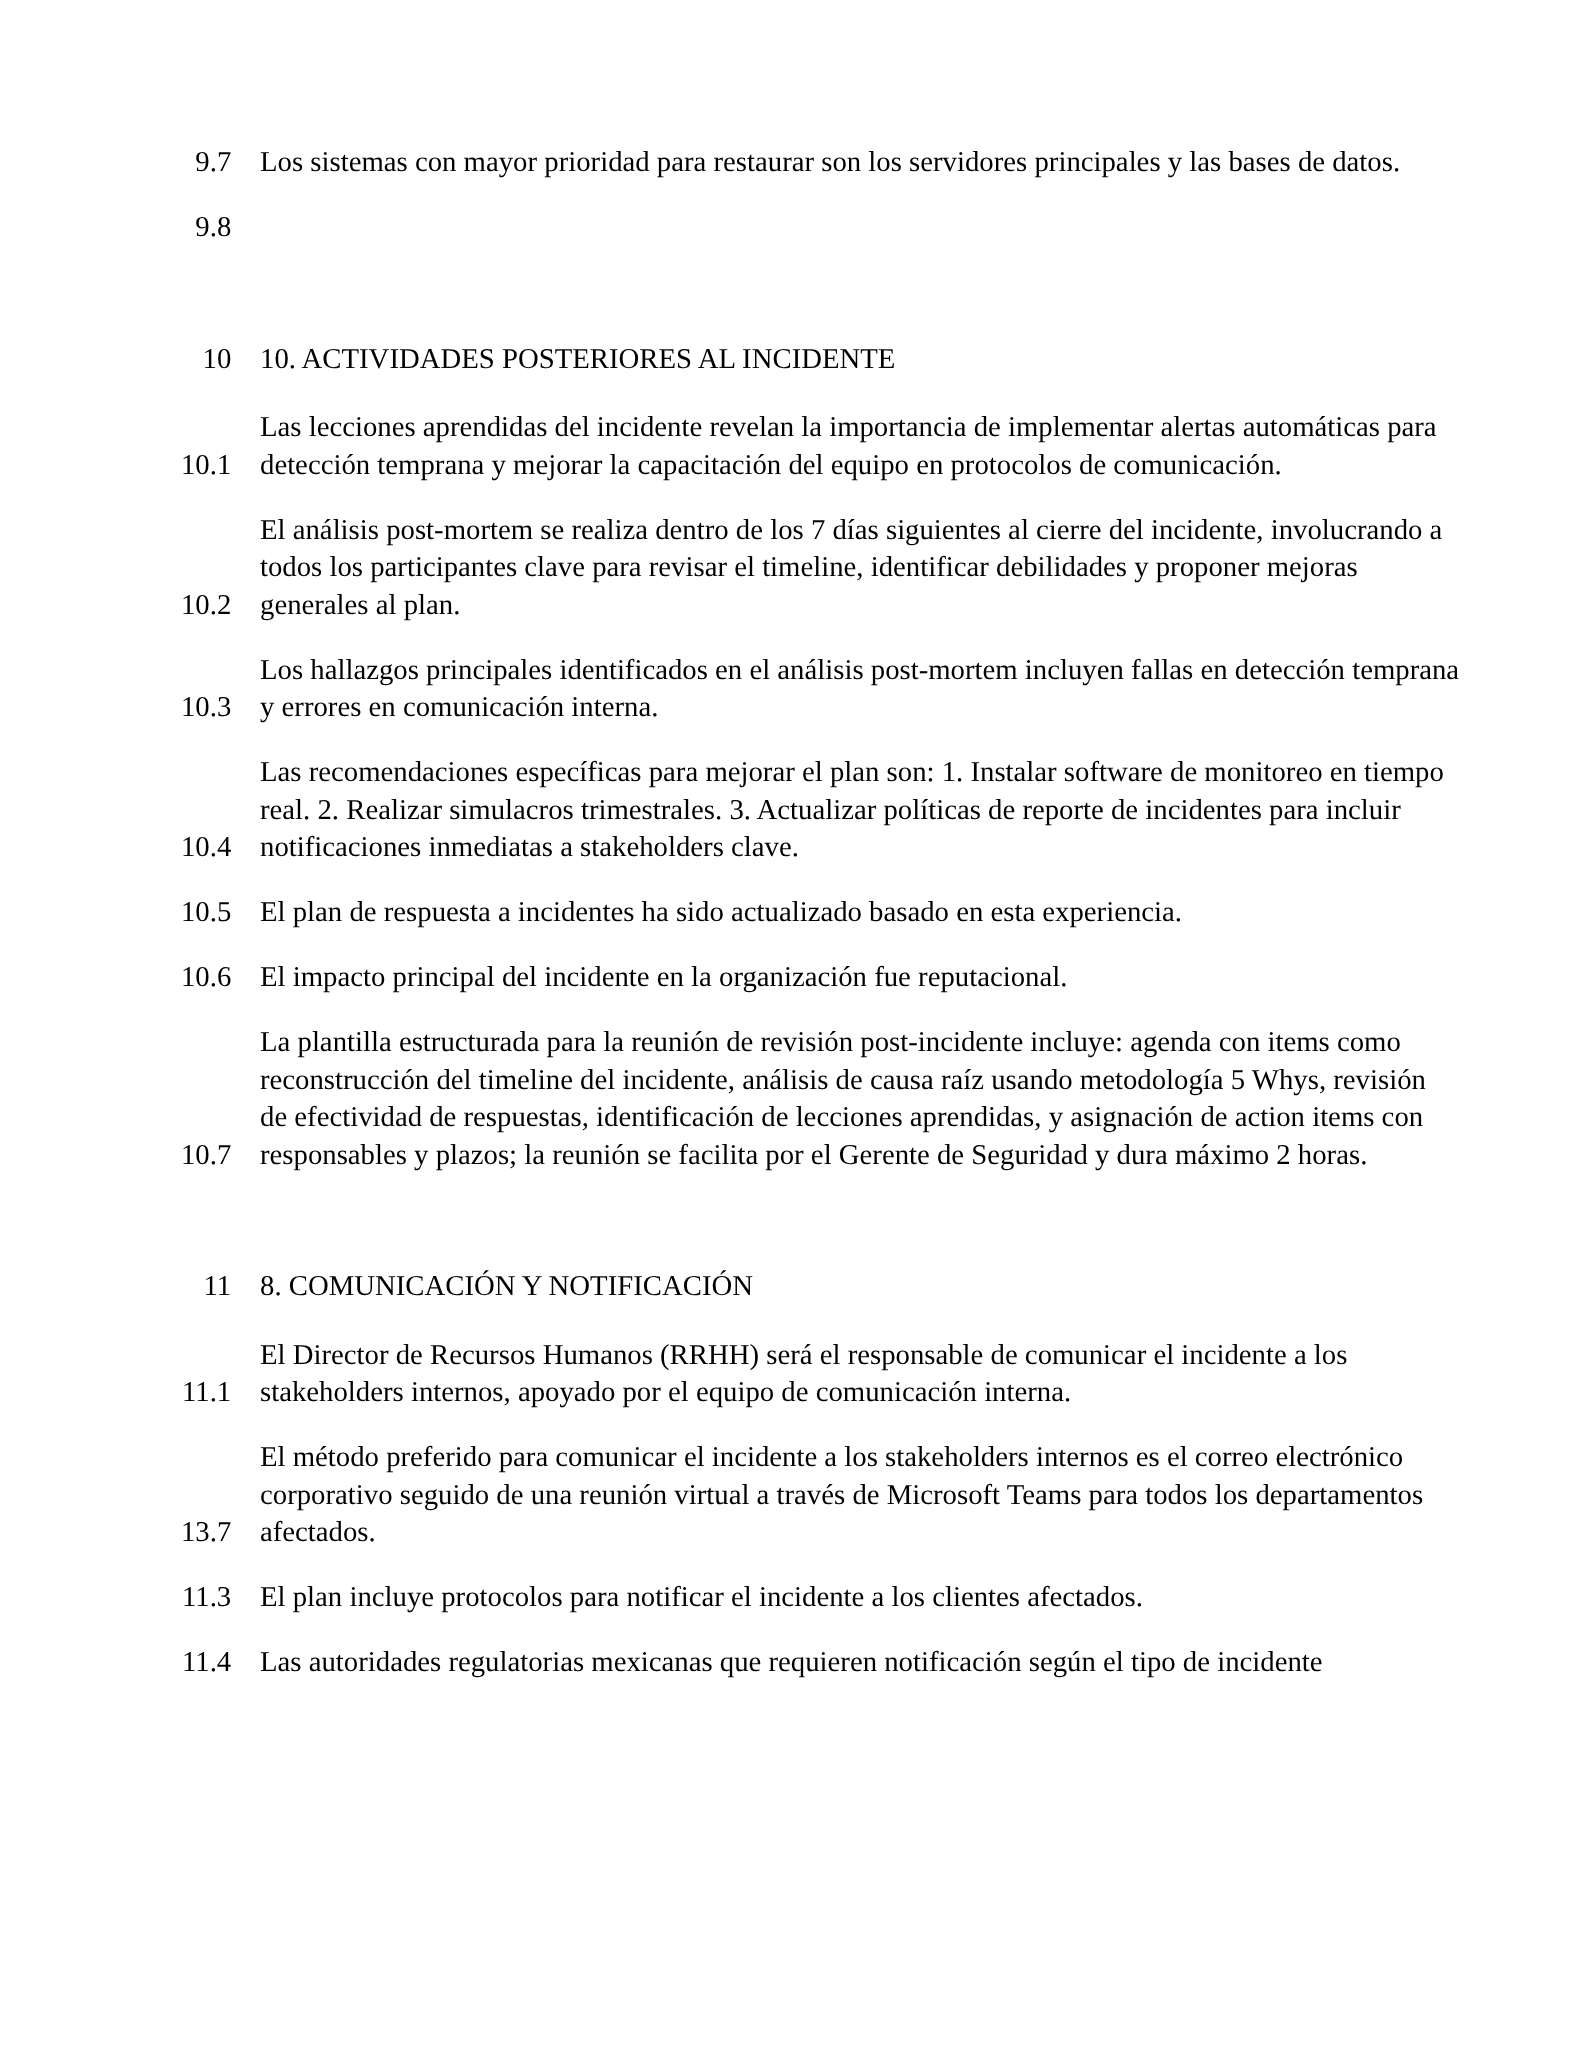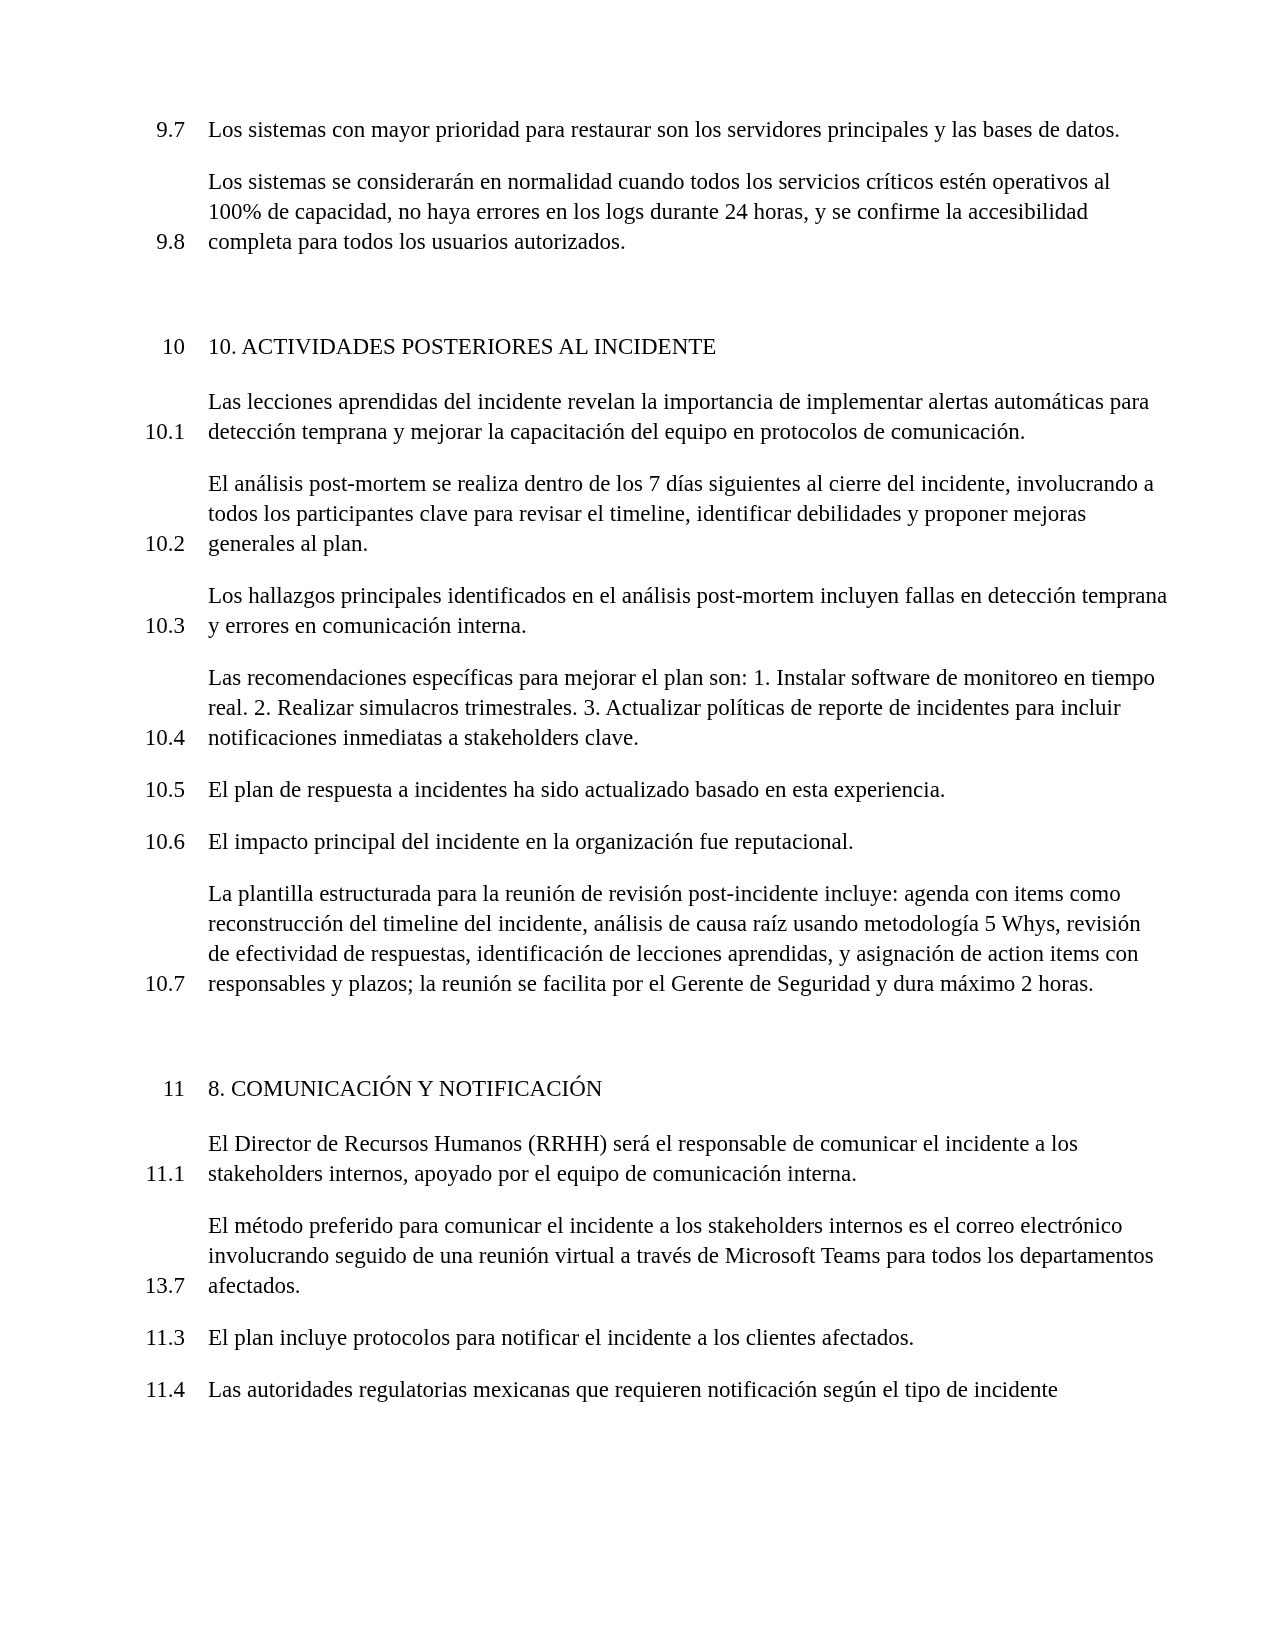--- a/index.html
+++ b/index.html
@@ -54,21 +54,20 @@
 
 <div class="page">
 
   <div class="row">
     <div class="num">9.7</div>
     <div class="body">Los sistemas con mayor prioridad para restaurar son los servidores principales y las bases de datos.</div>
   </div>
 
   <div class="row">
     <div class="num">9.8</div>
-    <div class="body">Los sistemas se considerarán en normalidad cuando todos los servicios críticos estén operativos al 100% de capacidad, no haya errores en los logs durante 24 horas, y se confirme la accesibilidad completa para todos los usuarios autorizados.</div>
   </div>
 
   <div class="row heading">
     <div class="num">10</div>
     <div class="body">10. ACTIVIDADES POSTERIORES AL INCIDENTE</div>
   </div>
 
   <div class="row">
     <div class="num">10.1</div>
     <div class="body">Las lecciones aprendidas del incidente revelan la importancia de implementar alertas automáticas para detección temprana y mejorar la capacitación del equipo en protocolos de comunicación.</div>
@@ -109,21 +108,21 @@
     <div class="body">8. COMUNICACIÓN Y NOTIFICACIÓN</div>
   </div>
 
   <div class="row">
     <div class="num">11.1</div>
     <div class="body"><span>El </span><span class="bold-inline">Director de Recursos Humanos (RRHH)</span><span> será el responsable de comunicar el incidente a los stakeholders internos, apoyado por el equipo de comunicación interna.</span></div>
   </div>
 
   <div class="row">
     <div class="num">13.7</div>
-    <div class="body">El método preferido para comunicar el incidente a los stakeholders internos es el correo electrónico involucrando seguido de una reunión virtual a través de Microsoft Teams para todos los departamentos afectados.</div>
+    <div class="body">El método preferido para comunicar el incidente a los stakeholders internos es el correo electrónico corporativo seguido de una reunión virtual a través de Microsoft Teams para todos los departamentos afectados.</div>
   </div>
 
   <div class="row">
     <div class="num">11.3</div>
     <div class="body">El plan incluye protocolos para notificar el incidente a los clientes afectados.</div>
   </div>
 
   <div class="row">
     <div class="num">11.4</div>
     <div class="body">Las autoridades regulatorias mexicanas que requieren notificación según el tipo de incidente</div>

